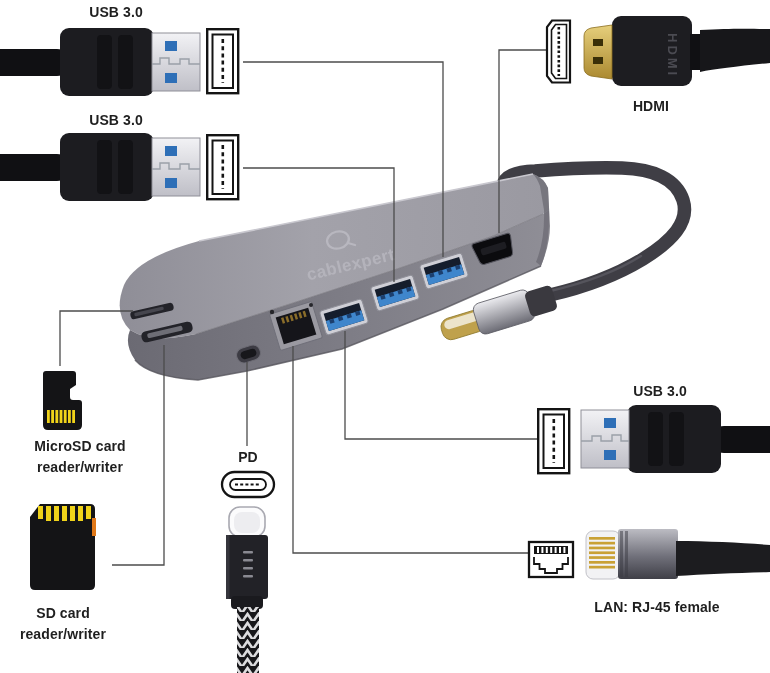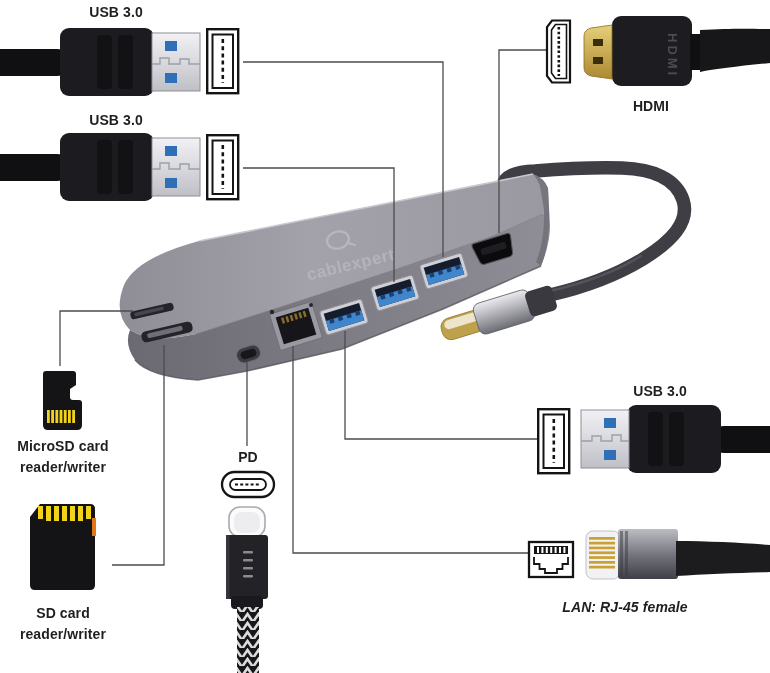--- a/index.html
+++ b/index.html
@@ -253,20 +253,20 @@
     <rect x="618" y="529" width="60" height="50" rx="3" fill="url(#gRJmetal)"></rect>
     <rect x="620" y="531" width="3" height="46" fill="#3a3a41" opacity="0.5"></rect>
     <rect x="625" y="531" width="3" height="46" fill="#3a3a41" opacity="0.5"></rect>
     <path d="M 676,541 C 710,541 745,543 770,545 L 770,572 C 740,573 705,574 676,576 Z" fill="#1c1c1f"></path>
   </g>
 </svg>
 
 <div class="lbl" style="left:56px;top:2px;width:120px;">USB 3.0</div>
 <div class="lbl" style="left:56px;top:110px;width:120px;">USB 3.0</div>
 <div class="lbl" style="left:591px;top:96px;width:120px;">HDMI</div>
-<div class="lbl" style="left:0px;top:436px;width:126px;">MicroSD card
+<div class="lbl" style="left:0px;top:436px;width:126px;padding-left:17px;">MicroSD card
 reader/writer</div>
 <div class="lbl" style="left:0px;top:603px;width:126px;">SD card
 reader/writer</div>
 <div class="lbl" style="left:217px;top:447px;width:62px;">PD</div>
 <div class="lbl" style="left:600px;top:381px;width:120px;">USB 3.0</div>
-<div class="lbl" style="left:536px;top:597px;width:178px;font-style:italic;">LAN: RJ-45 female</div>
+<div class="lbl" style="left:568px;top:597px;width:178px;">LAN: RJ-45 female</div>
 </div>
 
 </body></html>

